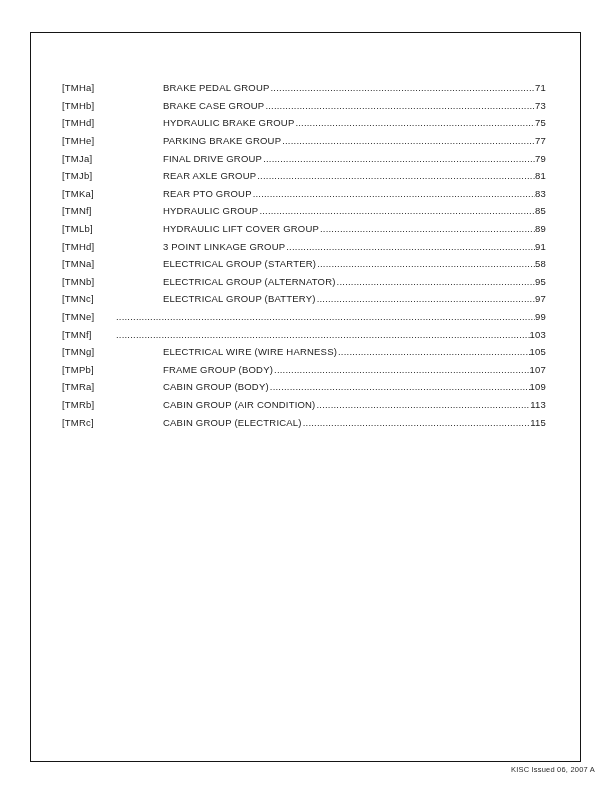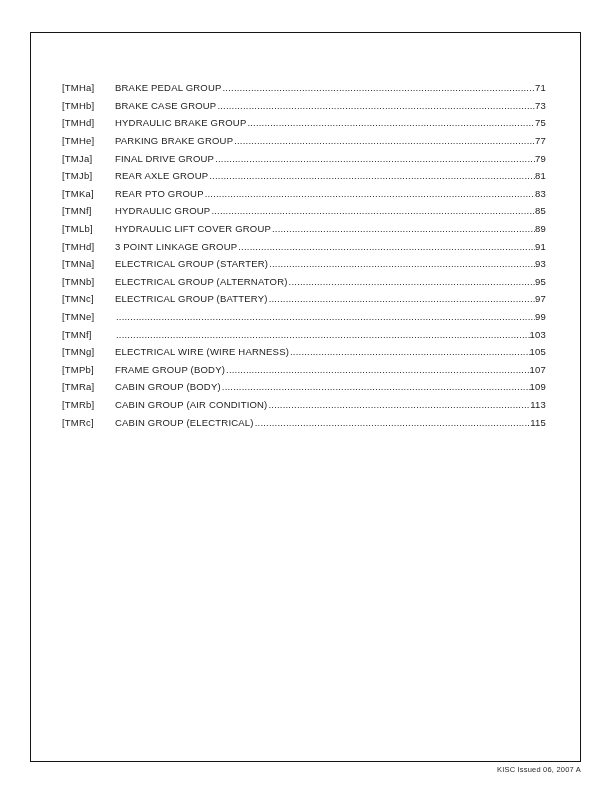--- a/index.html
+++ b/index.html
@@ -36,36 +36,37 @@
     color: #1a1a1a;
   }
   .toc-code {
     width: 53px;
     flex-shrink: 0;
     white-space: nowrap;
   }
   .toc-title {
     white-space: nowrap;
     flex-shrink: 0;
+    margin-left: 48px;
   }
   .toc-leader {
     flex: 1;
     overflow: hidden;
     white-space: nowrap;
     color: #1a1a1a;
     padding: 0 1px;
   }
   .toc-page {
     flex-shrink: 0;
     white-space: nowrap;
     text-align: right;
   }
   .footer {
     position: absolute;
-    right: 30px;
+    right: 16px;
     top: 765px;
     font-size: 7.5px;
     color: #2a2a2a;
     letter-spacing: 0.2px;
   }
 </style>
 </head>
 <body>
 
 <div class="page-border"></div>
@@ -128,21 +129,21 @@
     <div class="toc-row">
       <span class="toc-code">[TMHd]</span>
       <span class="toc-title">3 POINT LINKAGE GROUP</span>
       <span class="toc-leader">................................................................................................................................................................................................................................................................................................................................................................................................................</span>
       <span class="toc-page">91</span>
     </div>
     <div class="toc-row">
       <span class="toc-code">[TMNa]</span>
       <span class="toc-title">ELECTRICAL GROUP (STARTER)</span>
       <span class="toc-leader">................................................................................................................................................................................................................................................................................................................................................................................................................</span>
-      <span class="toc-page">93</span>
+      <span class="toc-page">58</span>
     </div>
     <div class="toc-row">
       <span class="toc-code">[TMNb]</span>
       <span class="toc-title">ELECTRICAL GROUP (ALTERNATOR)</span>
       <span class="toc-leader">................................................................................................................................................................................................................................................................................................................................................................................................................</span>
       <span class="toc-page">95</span>
     </div>
     <div class="toc-row">
       <span class="toc-code">[TMNc]</span>
       <span class="toc-title">ELECTRICAL GROUP (BATTERY)</span>

